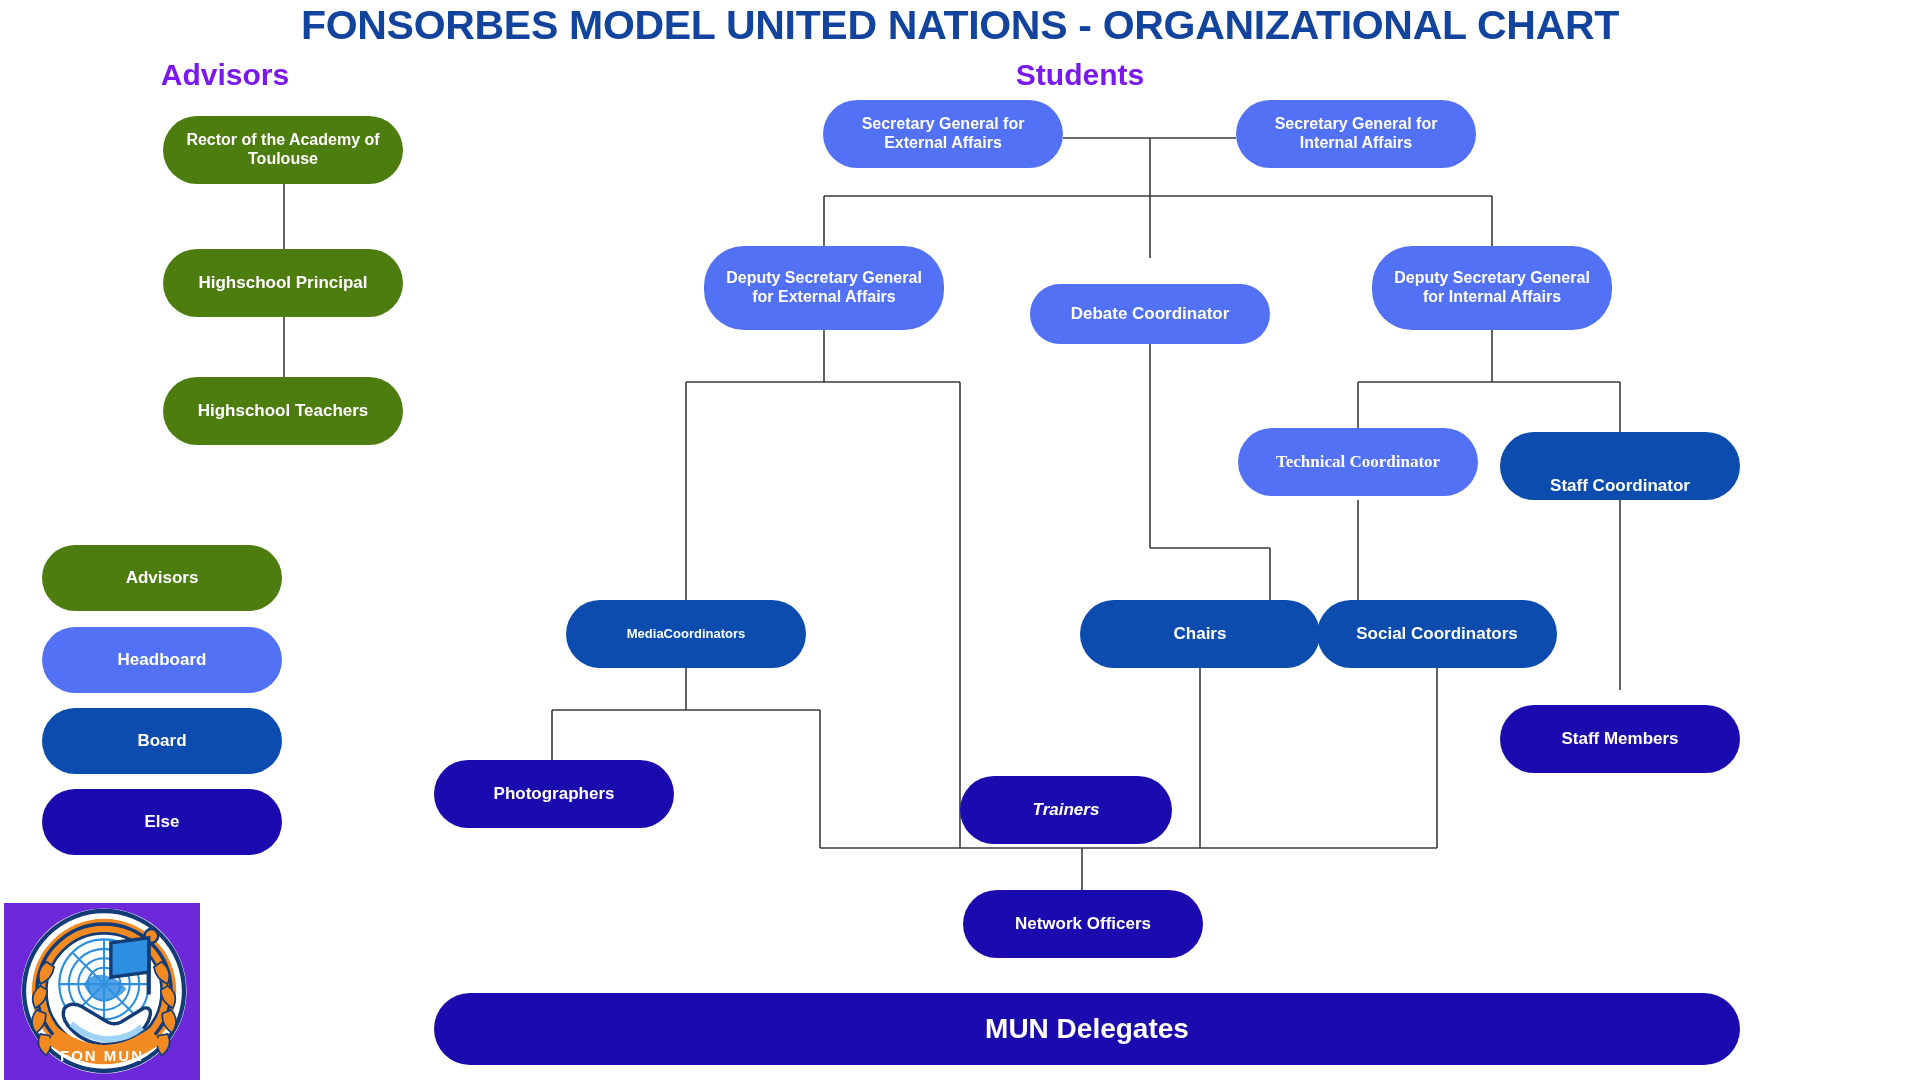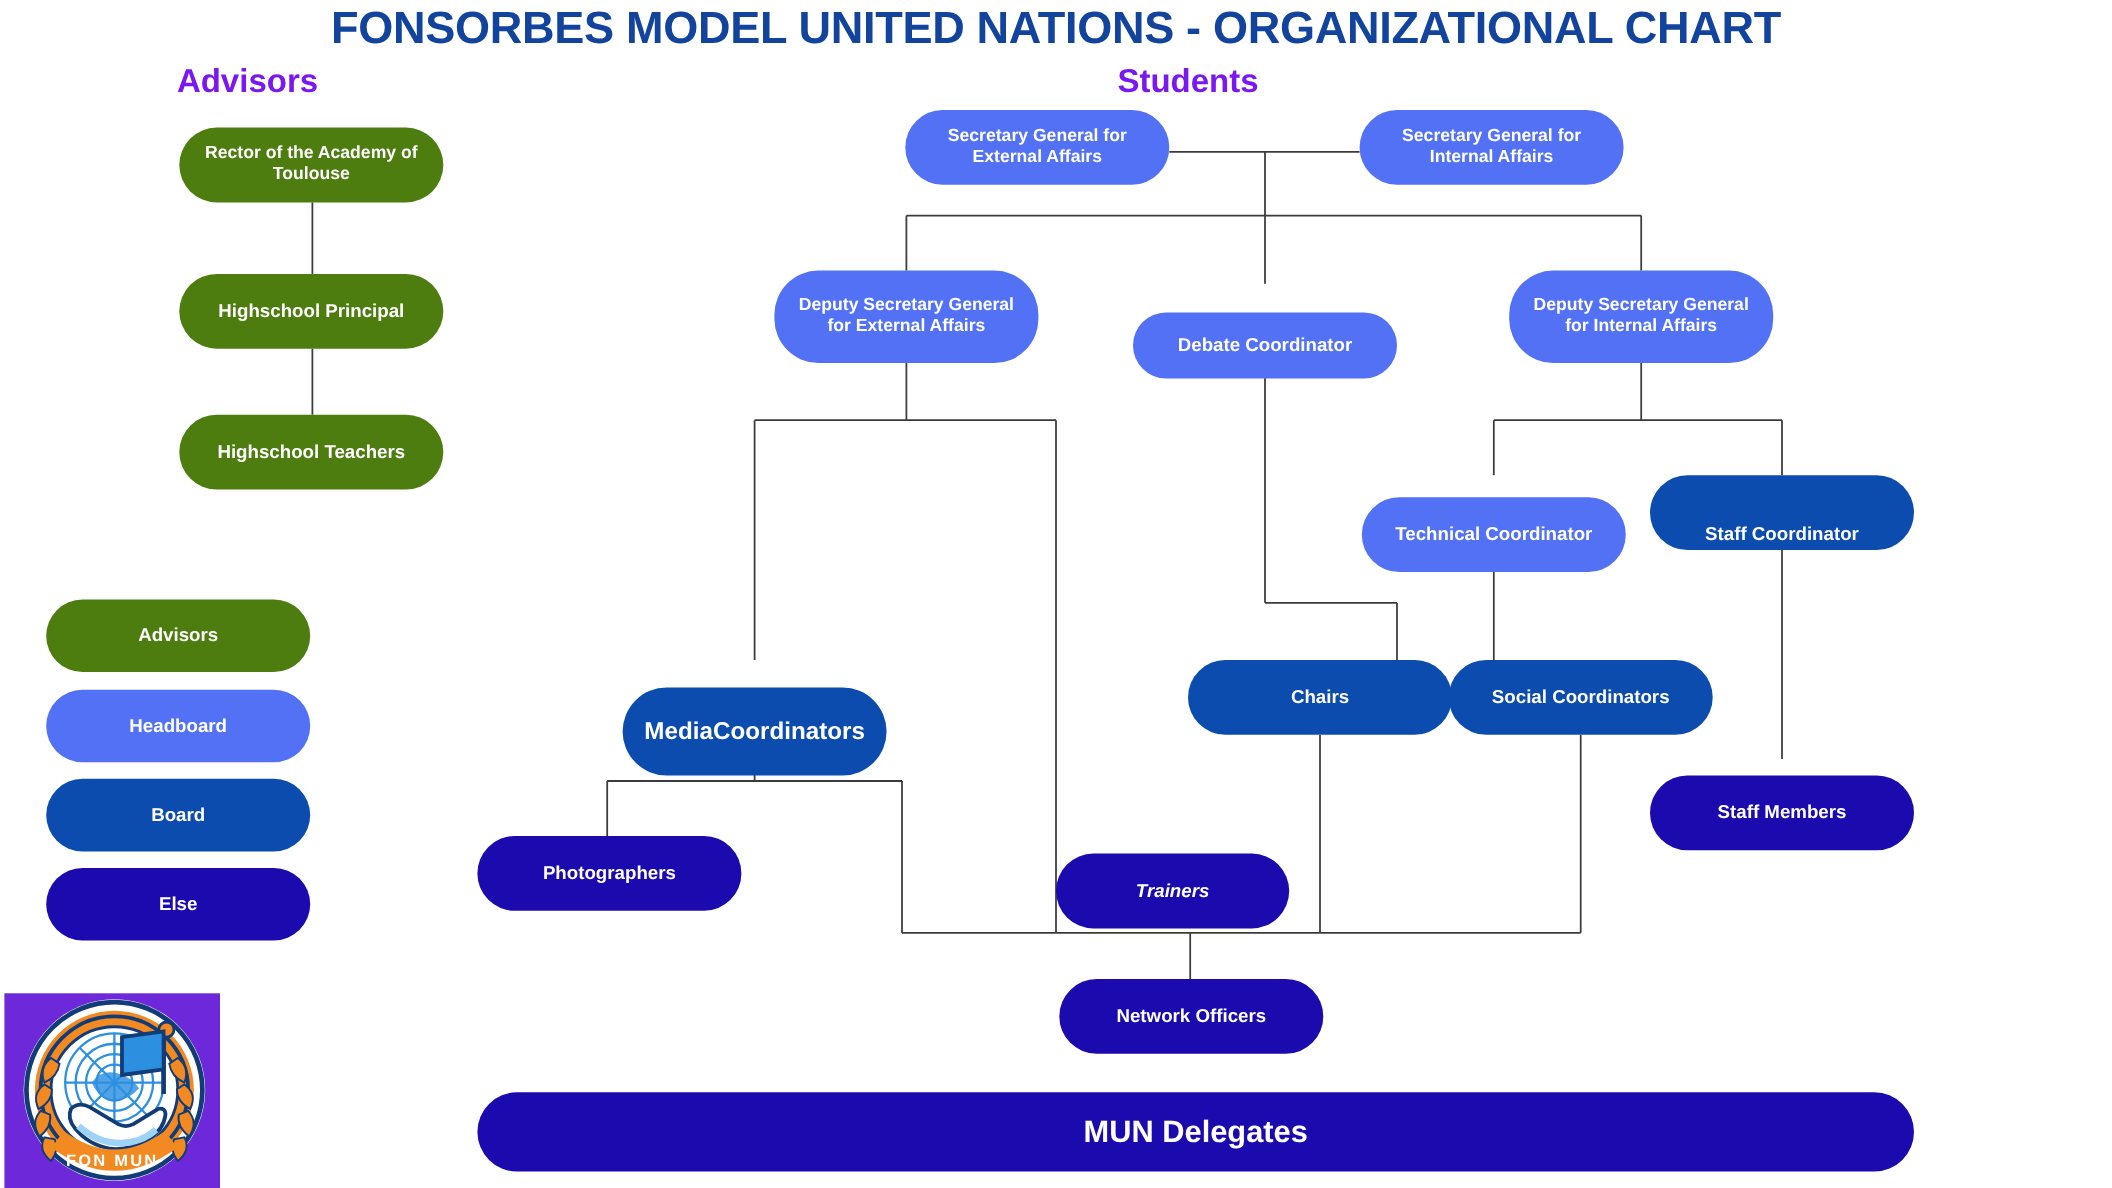--- a/index.html
+++ b/index.html
@@ -130,28 +130,28 @@
   <div class="node c-headboard" style="left:704px;top:246px;width:240px;height:84px;font-size:16px;">
     <span>Deputy Secretary General for External Affairs</span>
   </div>
   <div class="node c-headboard" style="left:1030px;top:244px;width:240px;height:60px;font-size:17px;margin-top:40px;">
     <span>Debate Coordinator</span>
   </div>
   <div class="node c-headboard" style="left:1372px;top:246px;width:240px;height:84px;font-size:16px;">
     <span>Deputy Secretary General for Internal Affairs</span>
   </div>
 
-  <div class="node c-headboard" style="left:1238px;top:452px;width:240px;height:68px;font-size:17px;">
+  <div class="node c-headboard" style="left:1238px;top:428px;width:240px;height:68px;font-size:17px;font-family:Liberation Serif, serif;">
     <span>Technical Coordinator</span>
   </div>
   <div class="node c-board" style="left:1500px;top:432px;width:240px;height:68px;font-size:17px;align-items:flex-end;">
     <span>Staff Coordinator</span>
   </div>
 
-  <div class="node c-board" style="left:566px;top:600px;width:240px;height:80px;font-size:22px;margin-top:25px;">
+  <div class="node c-board" style="left:566px;top:600px;width:240px;height:68px;font-size:13px;">
     <span>MediaCoordinators</span>
   </div>
   <div class="node c-board" style="left:1080px;top:600px;width:240px;height:68px;font-size:17px;">
     <span>Chairs</span>
   </div>
   <div class="node c-board" style="left:1317px;top:600px;width:240px;height:68px;font-size:17px;">
     <span>Social Coordinators</span>
   </div>
 
   <div class="node c-else" style="left:1500px;top:690px;width:240px;height:68px;font-size:17px;margin-top:15px;">

